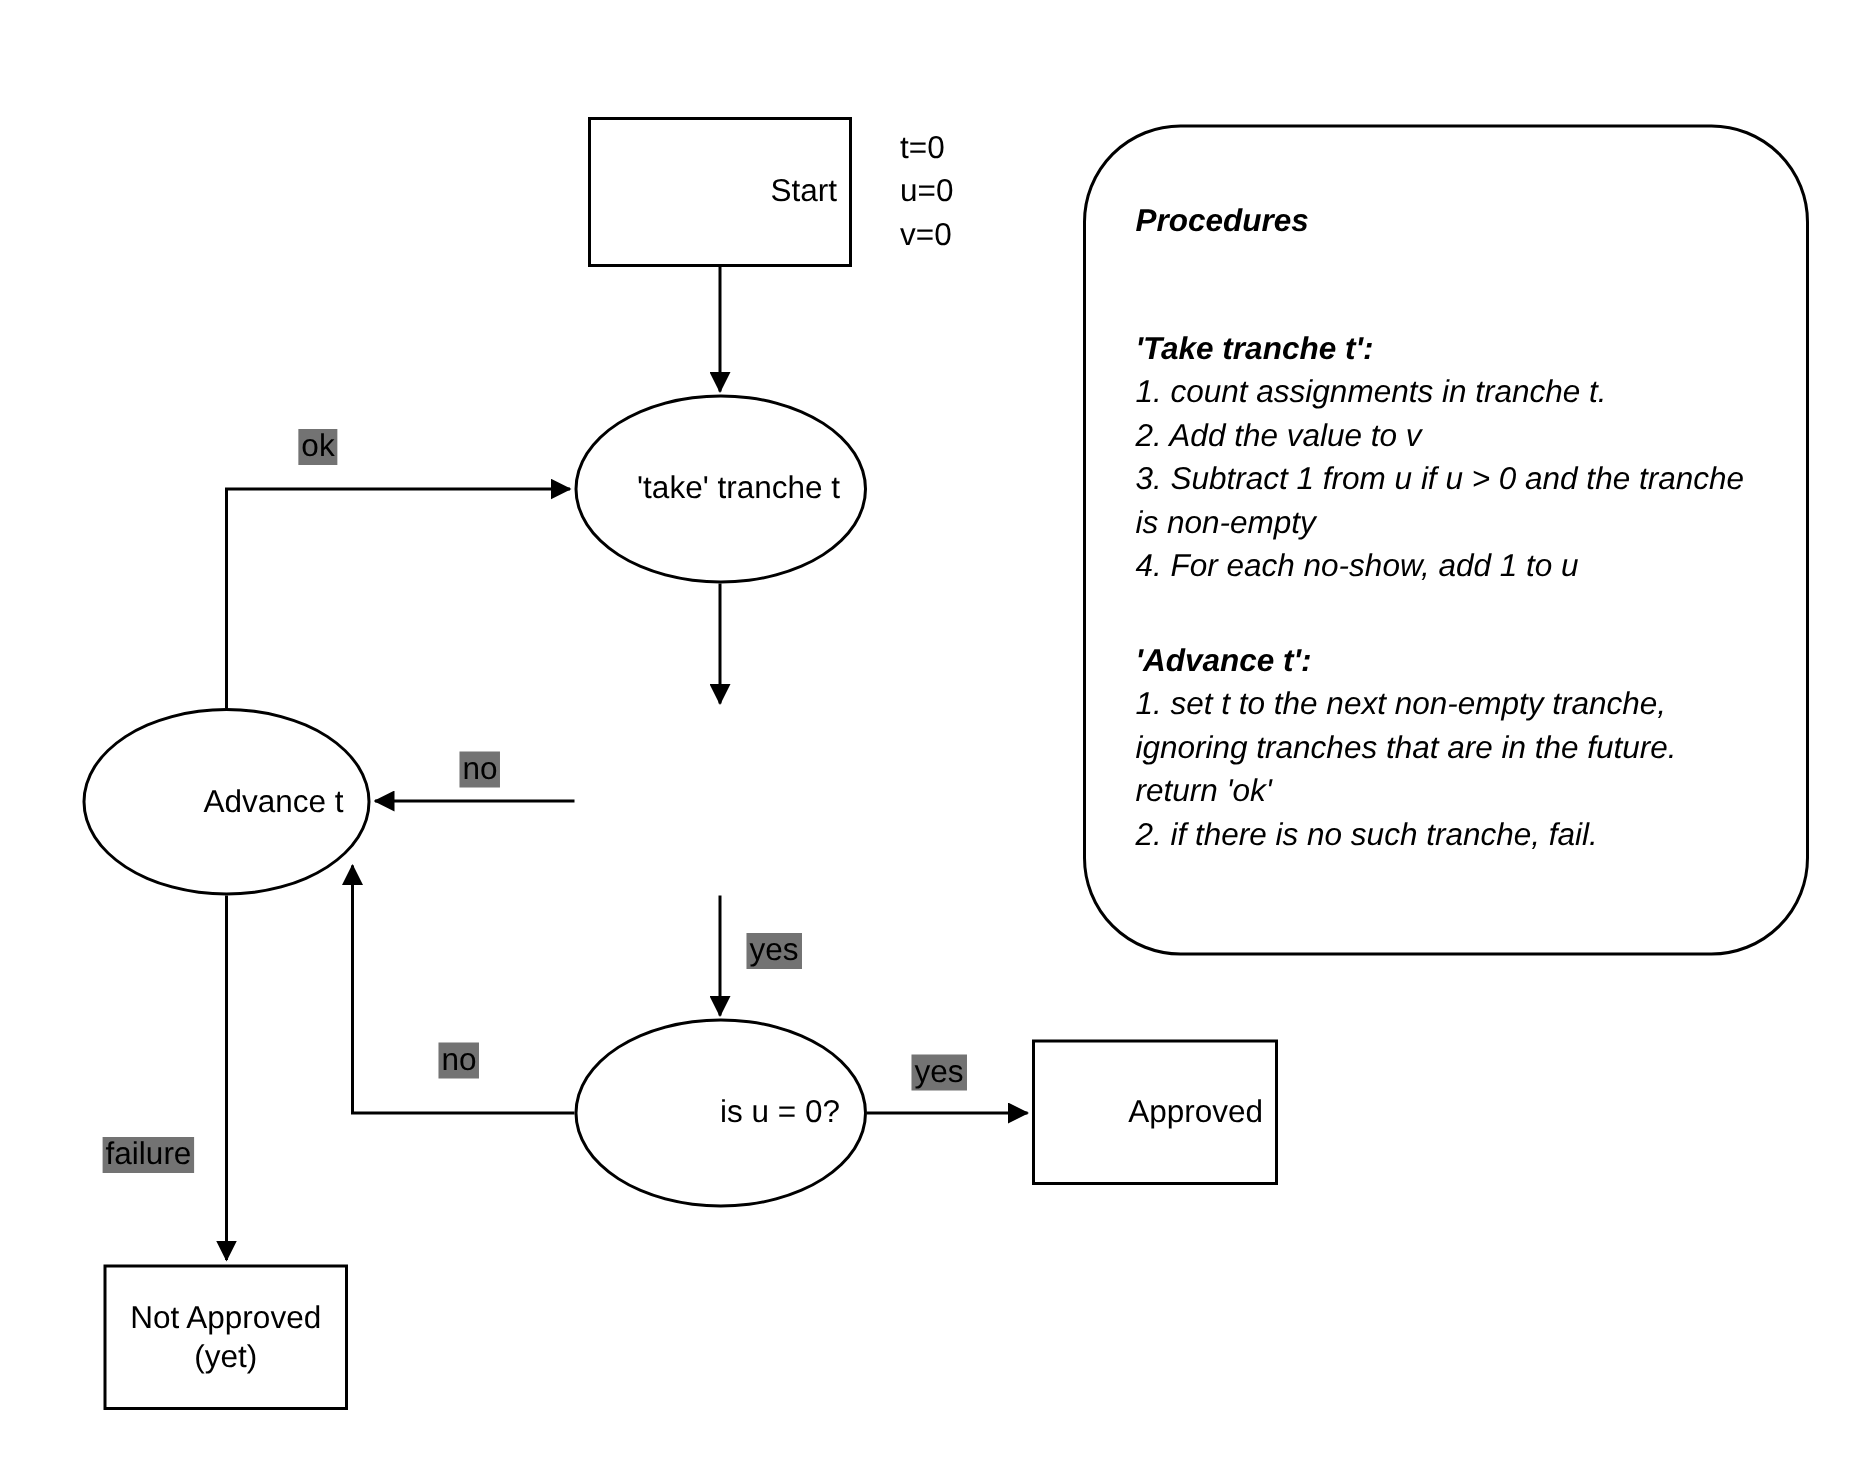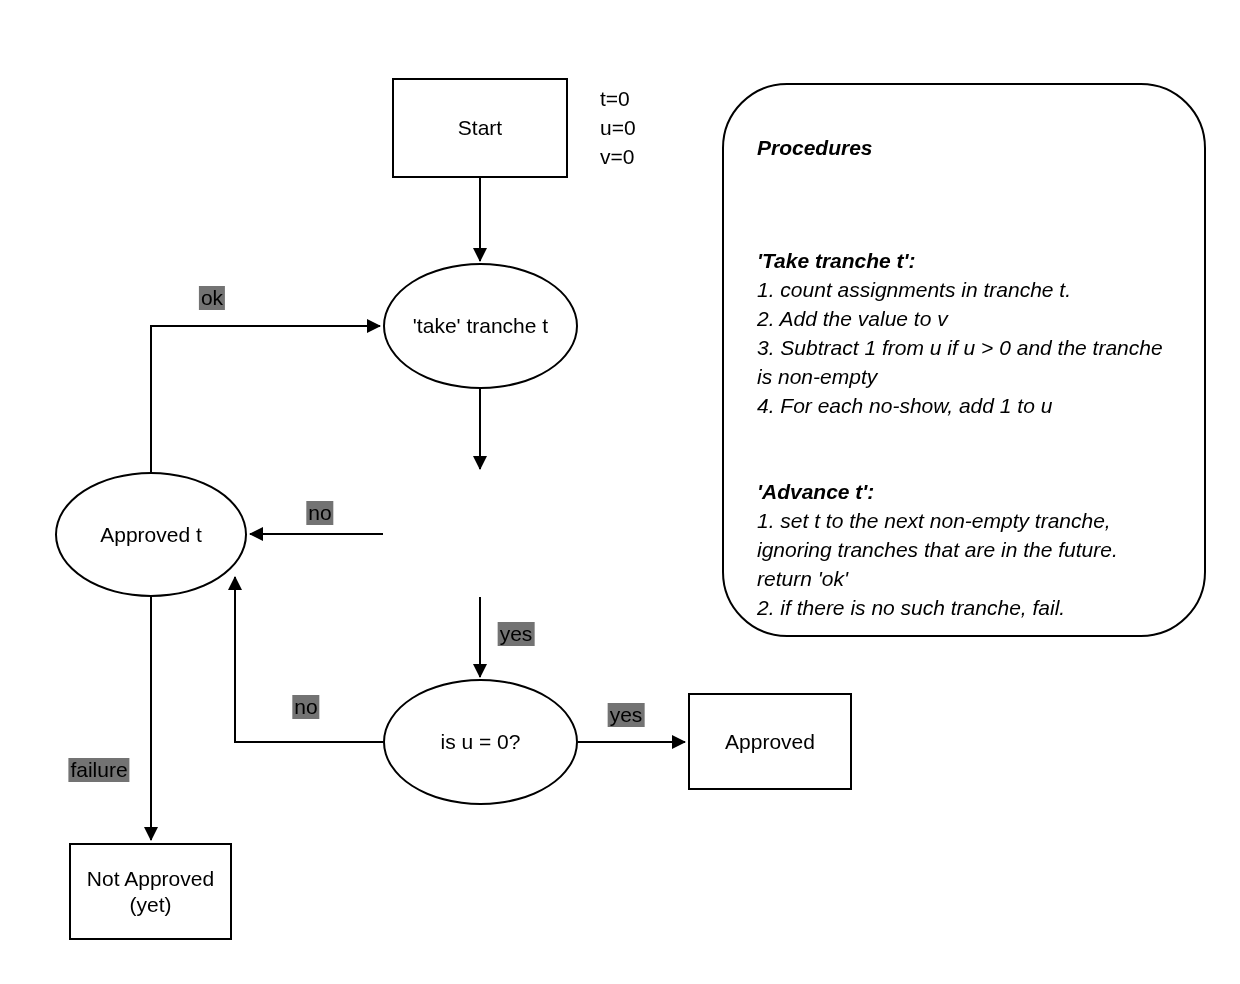--- a/index.html
+++ b/index.html
@@ -24,21 +24,21 @@
   }
   svg.edges path {
     stroke: #000000;
     stroke-width: 2;
     fill: none;
   }
   .node {
     position: absolute;
     display: flex;
     align-items: center;
-    justify-content: center;
+    justify-content: flex-end;
     text-align: center;
     background: #ffffff;
     border: 2px solid #000000;
     box-sizing: border-box;
     font-size: 21px;
     line-height: 26px;
   }
   .ellipse {
     border-radius: 50%;
     padding: 0 16px;
@@ -74,22 +74,22 @@
     background: #ffffff;
     padding: 48px 27px 0 33px;
     font-size: 21px;
     line-height: 29px;
     text-align: left;
     font-style: italic;
   }
   .panel .panel-title {
     font-weight: bold;
   }
-  .panel .section-1 { margin-top: 84px; }
-  .panel .section-2 { margin-top: 57px; }
+  .panel .section-1 { margin-top: 56px; }
+  .panel .section-2 { margin-top: 34px; }
   .panel .section-heading { font-weight: bold; }
 </style>
 </head>
 <body>
 
 <div class="canvas">
 
   <svg class="edges" viewBox="0 0 1240 984">
     <defs>
       <marker id="arrow" markerWidth="14" markerHeight="14" refX="13" refY="7" orient="auto" markerUnits="userSpaceOnUse">
@@ -115,21 +115,21 @@
     <span>u=0</span>
     <span>v=0</span>
   </div>
 
   <div class="node ellipse" style="left:383px; top:263px; width:195px; height:126px;">
     <span>'take' tranche t</span>
   </div>
 
 
   <div class="node ellipse" style="left:55px; top:472px; width:192px; height:125px;">
-    <span>Approved t</span>
+    <span>Advance t</span>
   </div>
 
   <div class="node ellipse" style="left:383px; top:679px; width:195px; height:126px;">
     <span>is u = 0?</span>
   </div>
 
   <div class="node rect" style="left:69px; top:843px; width:163px; height:97px;">
     <span>Not Approved (yet)</span>
   </div>
 

